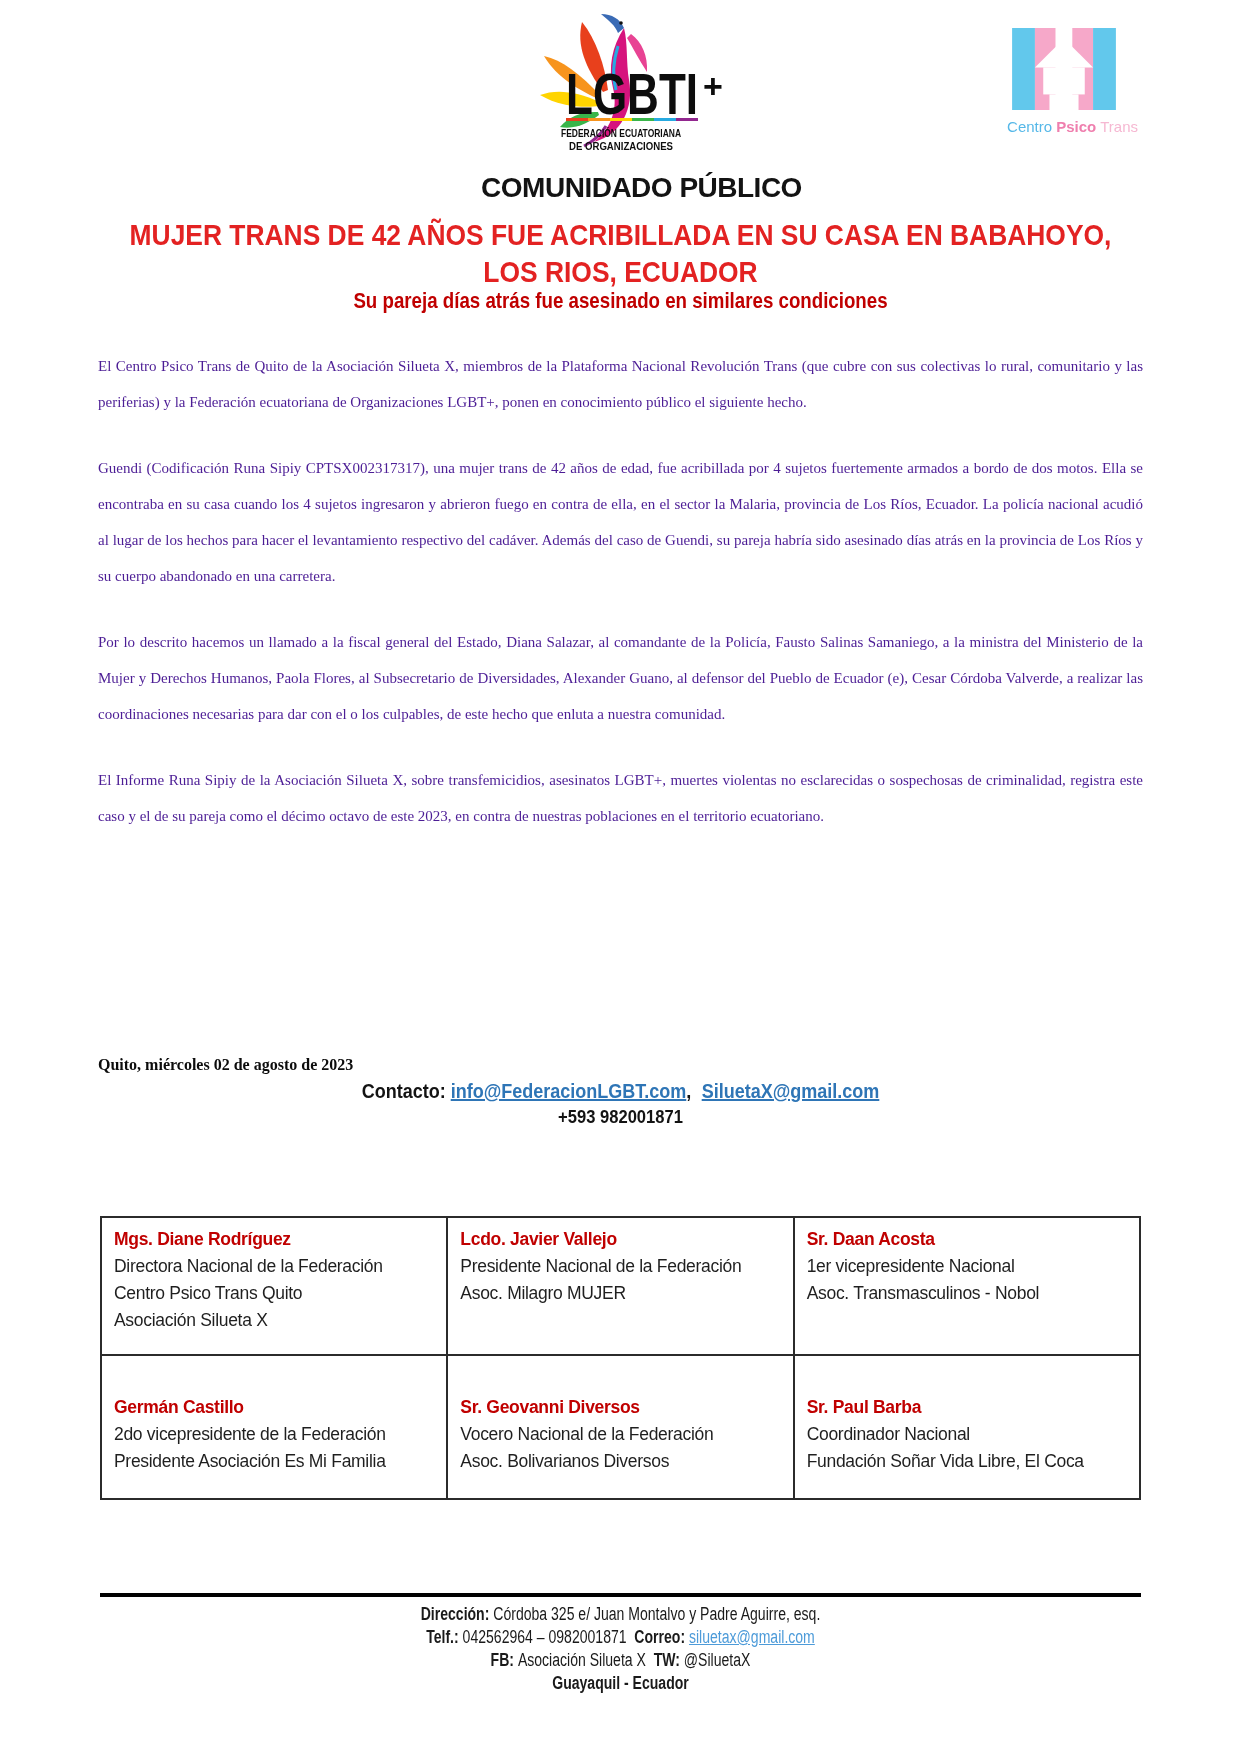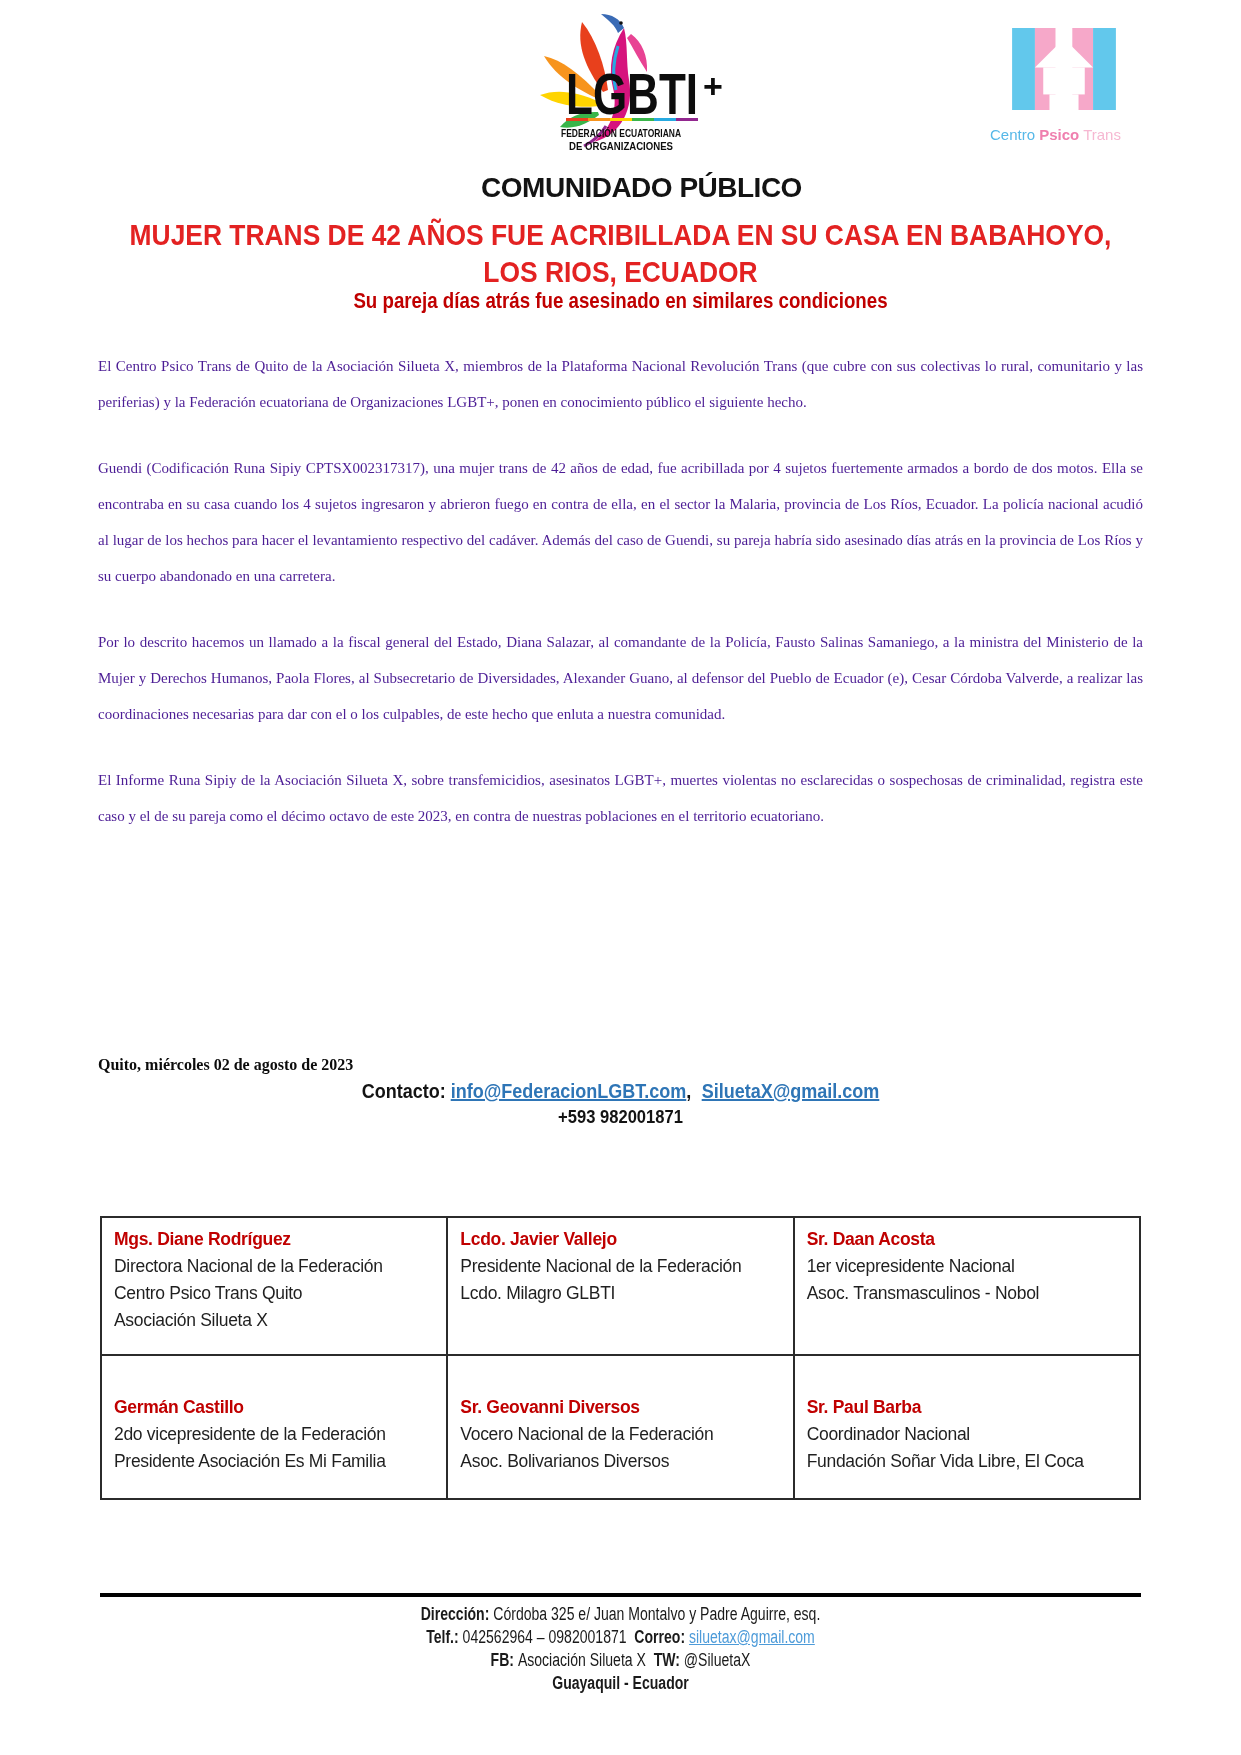--- a/index.html
+++ b/index.html
@@ -29,21 +29,21 @@
                font-size:52px; font-weight:bold; letter-spacing:-2px;
                background:linear-gradient(178deg,#fdf2ae 5%,#e9c45b 35%,#9d7716 68%,#f3e08a 100%);
                -webkit-background-clip:text; background-clip:text; color:transparent; }
   .sx-bottom { position:absolute; left:46px; bottom:14px; width:72px; text-align:center;
                font-size:12px; color:#222; }
 
   .logo-fed { position:absolute; left:50%; top:6px; transform:translateX(-50%); width:230px; height:150px; }
 
   .logo-cpt { position:absolute; left:990px; top:28px; width:148px; height:124px; }
   .cpt-flag { display:block; margin:0 auto; }
-  .cpt-caption { margin-top:16px; text-align:left; font-size:15px; letter-spacing:0; }
+  .cpt-caption { margin-top:8px; text-align:right; font-size:15px; letter-spacing:0; }
   .cpt-c1 { color:#56b8e8; }
   .cpt-c2 { color:#ef7fae; font-weight:bold; }
   .cpt-c3 { color:#f6b8d2; }
 
   
   .title {
     position:absolute; top:172px; left:0; width:100%;
     text-align:center; font-size:28px; font-weight:bold; color:#131313;
     letter-spacing:-0.5px;
     margin-left:21px;
@@ -195,21 +195,21 @@
         <tr class="row1">
       <td>
         <div class="sig-name">Mgs. Diane Rodríguez</div>
         <div class="sig-line">Directora Nacional de la Federación</div>
         <div class="sig-line">Centro Psico Trans Quito</div>
         <div class="sig-line">Asociación Silueta X</div>
       </td>
       <td>
         <div class="sig-name">Lcdo. Javier Vallejo</div>
         <div class="sig-line">Presidente Nacional de la Federación</div>
-        <div class="sig-line">Lcdo. Milagro GLBTI</div>
+        <div class="sig-line">Asoc. Milagro MUJER</div>
       </td>
       <td>
         <div class="sig-name">Sr. Daan Acosta</div>
         <div class="sig-line">1er vicepresidente Nacional</div>
         <div class="sig-line">Asoc. Transmasculinos - Nobol</div>
       </td>
     </tr>
     <tr class="row2">
       <td>
         <div class="sig-name">Germán Castillo</div>

